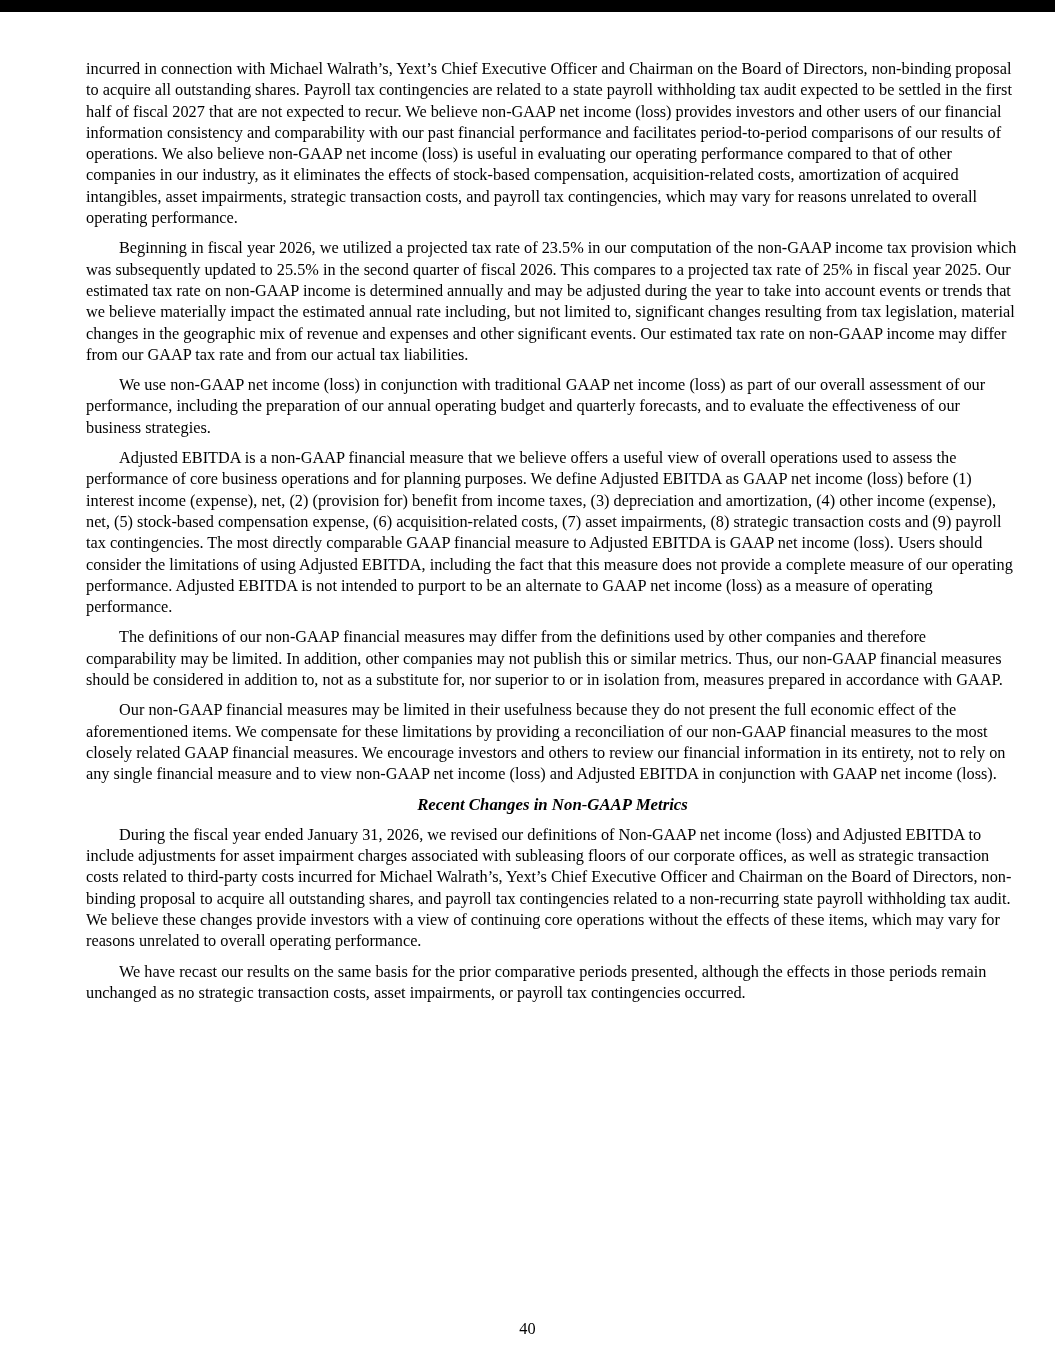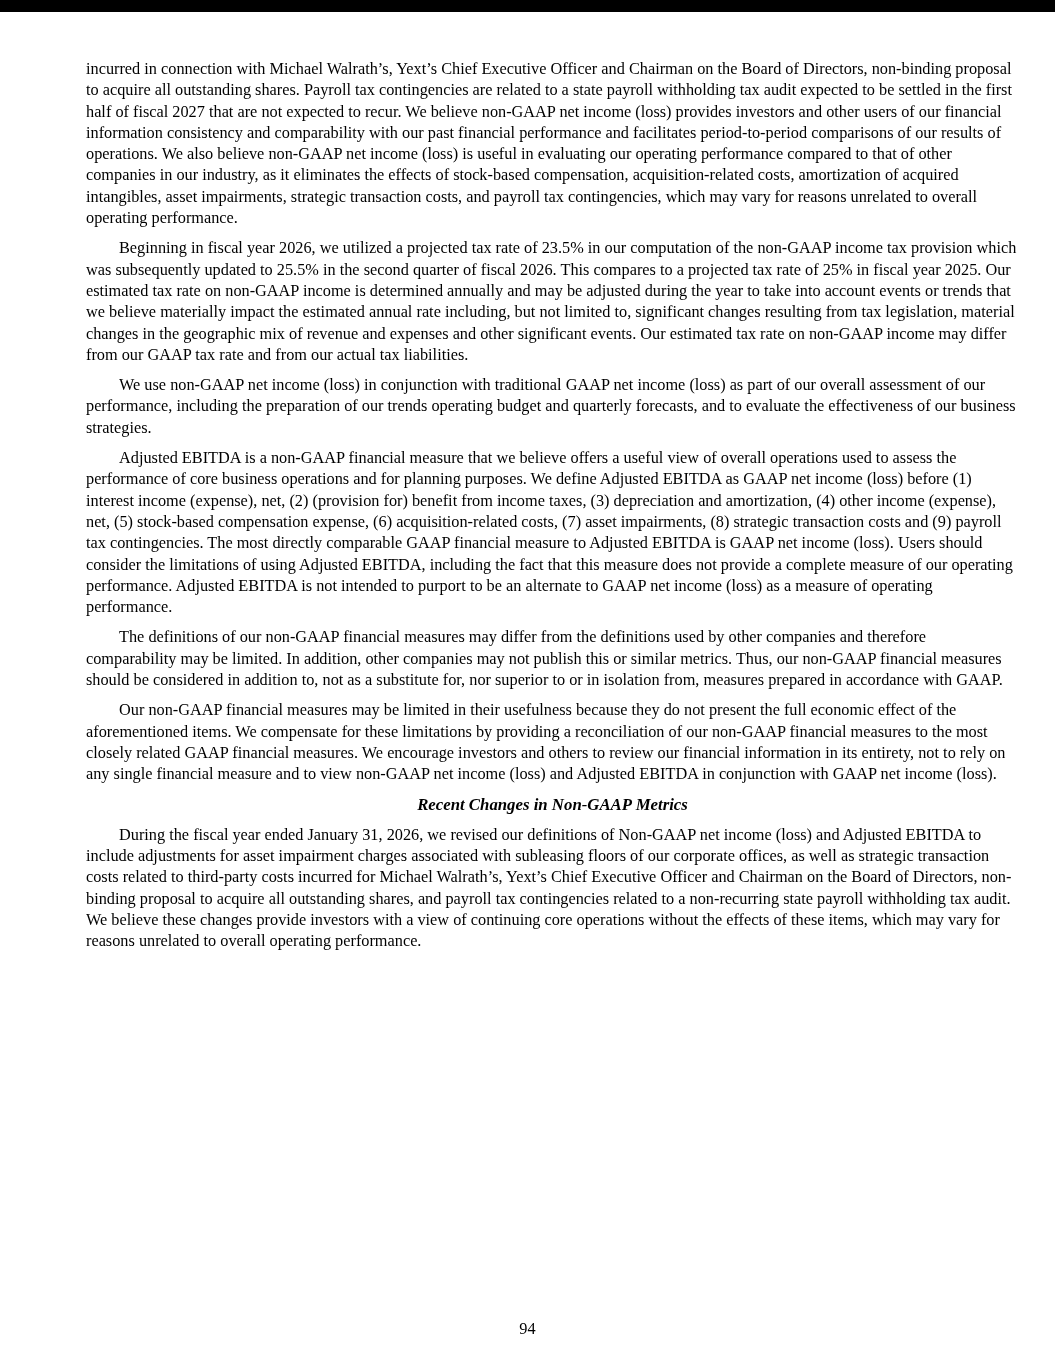--- a/index.html
+++ b/index.html
@@ -47,21 +47,22 @@
   }
 </style>
 </head>
 <body>
 
 <div class="top-bar"></div>
 
 <div class="content">
   <p class="para">incurred in connection with Michael Walrath’s, Yext’s Chief Executive Officer and Chairman on the Board of Directors, non-binding proposal to acquire all outstanding shares. Payroll tax contingencies are related to a state payroll withholding tax audit expected to be settled in the first half of fiscal 2027 that are not expected to recur. We believe non-GAAP net income (loss) provides investors and other users of our financial information consistency and comparability with our past financial performance and facilitates period-to-period comparisons of our results of operations. We also believe non-GAAP net income (loss) is useful in evaluating our operating performance compared to that of other companies in our industry, as it eliminates the effects of stock-based compensation, acquisition-related costs, amortization of acquired intangibles, asset impairments, strategic transaction costs, and payroll tax contingencies, which may vary for reasons unrelated to overall operating performance.</p>
   <p class="para indent">Beginning in fiscal year 2026, we utilized a projected tax rate of 23.5% in our computation of the non-GAAP income tax provision which was subsequently updated to 25.5% in the second quarter of fiscal 2026. This compares to a projected tax rate of 25% in fiscal year 2025. Our estimated tax rate on non-GAAP income is determined annually and may be adjusted during the year to take into account events or trends that we believe materially impact the estimated annual rate including, but not limited to, significant changes resulting from tax legislation, material changes in the geographic mix of revenue and expenses and other significant events. Our estimated tax rate on non-GAAP income may differ from our GAAP tax rate and from our actual tax liabilities.</p>
-  <p class="para indent">We use non-GAAP net income (loss) in conjunction with traditional GAAP net income (loss) as part of our overall assessment of our performance, including the preparation of our trends operating budget and quarterly forecasts, and to evaluate the effectiveness of our business strategies.</p>
+  <p class="para indent">We use non-GAAP net income (loss) in conjunction with traditional GAAP net income (loss) as part of our overall assessment of our performance, including the preparation of our annual operating budget and quarterly forecasts, and to evaluate the effectiveness of our business strategies.</p>
   <p class="para indent">Adjusted EBITDA is a non-GAAP financial measure that we believe offers a useful view of overall operations used to assess the performance of core business operations and for planning purposes. We define Adjusted EBITDA as GAAP net income (loss) before (1) interest income (expense), net, (2) (provision for) benefit from income taxes, (3) depreciation and amortization, (4) other income (expense), net, (5) stock-based compensation expense, (6) acquisition-related costs, (7) asset impairments, (8) strategic transaction costs and (9) payroll tax contingencies. The most directly comparable GAAP financial measure to Adjusted EBITDA is GAAP net income (loss). Users should consider the limitations of using Adjusted EBITDA, including the fact that this measure does not provide a complete measure of our operating performance. Adjusted EBITDA is not intended to purport to be an alternate to GAAP net income (loss) as a measure of operating performance.</p>
   <p class="para indent">The definitions of our non-GAAP financial measures may differ from the definitions used by other companies and therefore comparability may be limited. In addition, other companies may not publish this or similar metrics. Thus, our non-GAAP financial measures should be considered in addition to, not as a substitute for, nor superior to or in isolation from, measures prepared in accordance with GAAP.</p>
   <p class="para indent">Our non-GAAP financial measures may be limited in their usefulness because they do not present the full economic effect of the aforementioned items. We compensate for these limitations by providing a reconciliation of our non-GAAP financial measures to the most closely related GAAP financial measures. We encourage investors and others to review our financial information in its entirety, not to rely on any single financial measure and to view non-GAAP net income (loss) and Adjusted EBITDA in conjunction with GAAP net income (loss).</p>
   <h3 class="section-heading">Recent Changes in Non-GAAP Metrics</h3>
   <p class="para indent">During the fiscal year ended January 31, 2026, we revised our definitions of Non-GAAP net income (loss) and Adjusted EBITDA to include adjustments for asset impairment charges associated with subleasing floors of our corporate offices, as well as strategic transaction costs related to third-party costs incurred for Michael Walrath’s, Yext’s Chief Executive Officer and Chairman on the Board of Directors, non-binding proposal to acquire all outstanding shares, and payroll tax contingencies related to a non-recurring state payroll withholding tax audit. We believe these changes provide investors with a view of continuing core operations without the effects of these items, which may vary for reasons unrelated to overall operating performance.</p>
+  <p class="para indent">We have recast our results on the same basis for the prior comparative periods presented, although the effects in those periods remain unchanged as no strategic transaction costs, asset impairments, or payroll tax contingencies occurred.</p>
 </div>
 
-<div class="page-footer">94</div>
+<div class="page-footer">40</div>
 
 </body></html>

